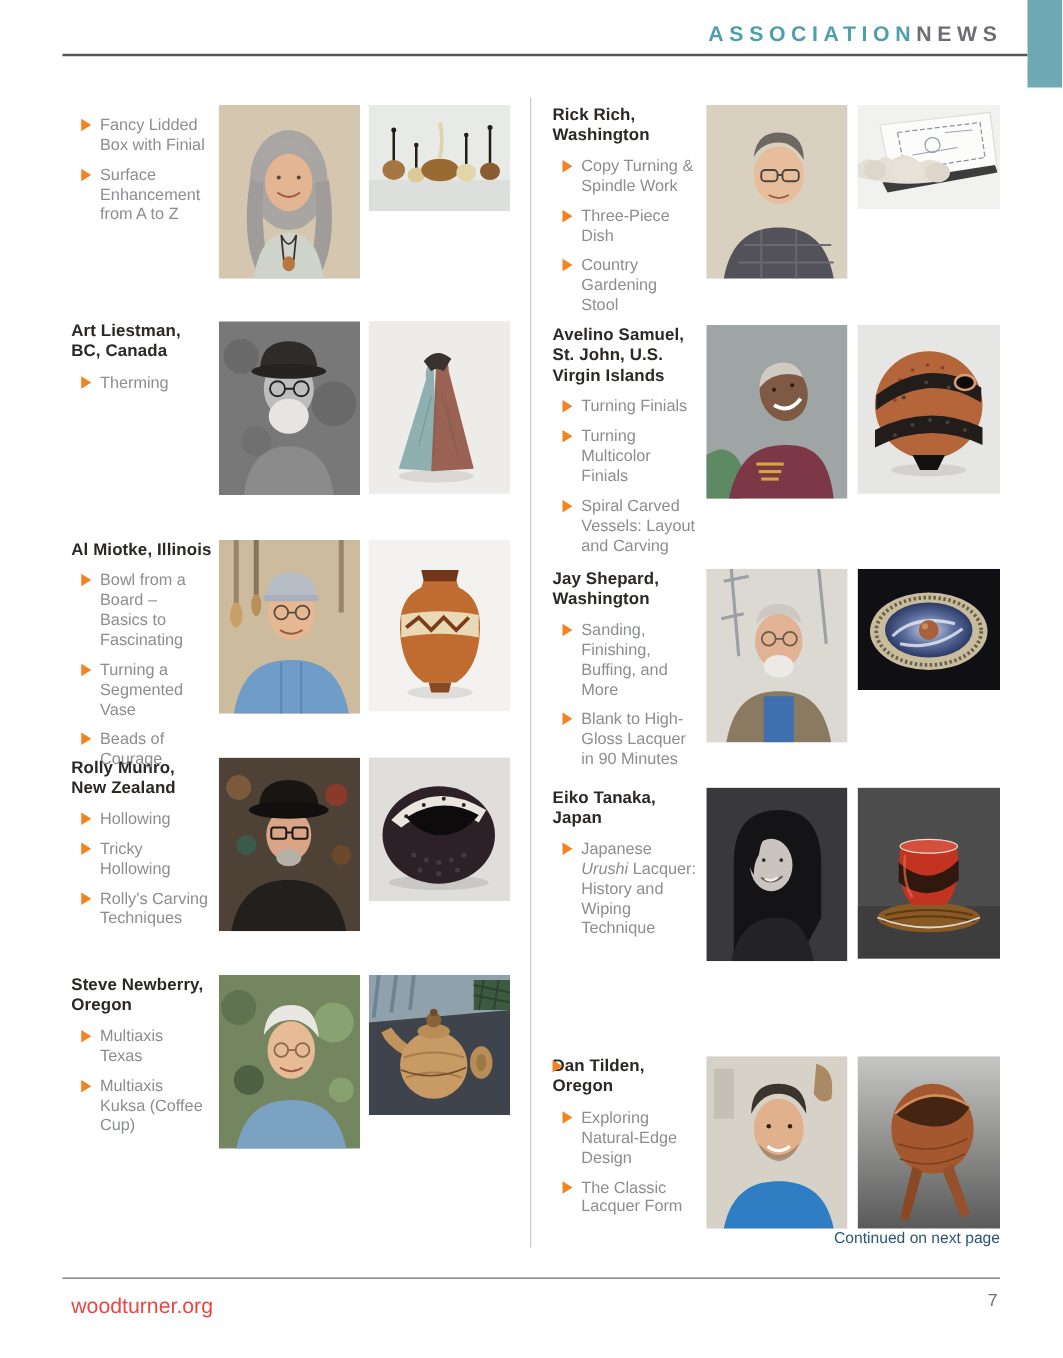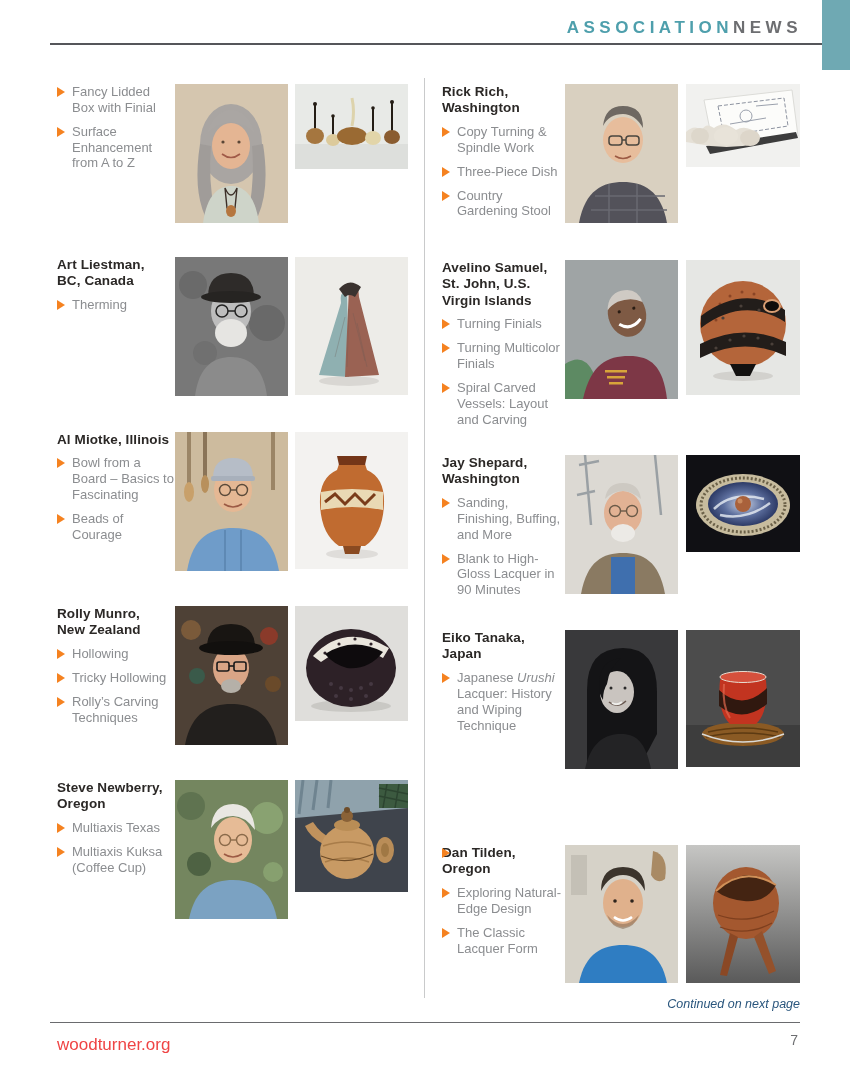--- a/index.html
+++ b/index.html
@@ -17,35 +17,35 @@
   .col-left{left:57px;width:351px;}
   .col-right{left:442px;width:358px;}
   .divider{position:absolute;left:424px;top:78px;width:1px;height:920px;background:#C9CACB;}
   
   .sec{display:flex;align-items:flex-start;}
   .sec .txt{flex:none;}
   .col-left .txt{width:118px;padding-right:0;}
   .col-right .txt{width:123px;}
   h3.name{margin:0 0 7px 0;font-size:13.5px;line-height:1.22;font-weight:bold;
           color:#2B2826;white-space:pre-line;letter-spacing:.1px;}
-  ul.topics{list-style:none;margin:0;padding:0;}
+  ul.topics{list-style:none;margin:8px;padding:0;}
   li.topic,.wide-topic{position:relative;padding-left:15px;margin:0 0 8px 0;
            font-size:13px;line-height:1.22;color:#8B8D90;}
   .tri{position:absolute;left:0;top:3px;width:0;height:0;
        border-left:8px solid #F58220;border-top:5px solid transparent;
        border-bottom:5px solid transparent;}
   .ph{flex:none;overflow:hidden;background:#eee;}
   .ph svg{display:block;}
   .col-left .ph.p1{margin-left:0;}
   .col-left .ph.p2{margin-left:7px;}
   .col-right .ph.p1{margin-left:0;}
   .col-right .ph.p2{margin-left:8px;}
   .sec-stack{display:flex;flex-direction:column;justify-content:space-between;}
   .wide-topic{margin:0;}
-  .continued{margin-top:14px;text-align:right;font-style:italic;font-size:12.5px;
+  .continued{text-align:right;font-size:12.5px;
              color:#2A567D;}
   
   .ftr-rule{position:absolute;top:1022px;left:50px;width:750px;height:1px;background:#6A6B6E;}
   .ftr-site{position:absolute;top:1035px;left:57px;font-size:17px;color:#ef4444;}
   .ftr-page{position:absolute;top:1032px;right:52px;font-size:14px;color:#6D6E71;}
 </style>
 </head>
 <body>
 
 <div class="page">
@@ -136,20 +136,21 @@
             <path d="M44,32 Q54,20 66,30 L60,40 Q54,36 50,40 Z" fill="#3a322f"></path>
           </svg>
       </div>
     </div>
 
     <div class="sec" style="height:174px">
       <div class="txt">
         <h3 class="name">Al Miotke, Illinois</h3>
         <ul class="topics">
           <li class="topic"><span class="tri"></span><span>Bowl from a Board – Basics to Fascinating</span></li>
+          <li class="topic"><span class="tri"></span><span>Turning a Segmented Vase</span></li>
           <li class="topic"><span class="tri"></span><span>Beads of Courage</span></li>
         </ul>
       </div>
       <div class="ph p1" style="width:113px;height:139px">
         <svg viewBox="0 0 113 139" width="113" height="139" aria-hidden="true">
             <rect width="113" height="139" fill="#cdbb9e"></rect>
             <rect x="12" y="0" width="4" height="64" fill="#9b8566"></rect>
             <ellipse cx="14" cy="60" rx="5" ry="10" fill="#c8a06a"></ellipse>
             <rect x="28" y="0" width="4" height="54" fill="#8a7458"></rect>
             <ellipse cx="30" cy="52" rx="4" ry="9" fill="#b8905c"></ellipse>

